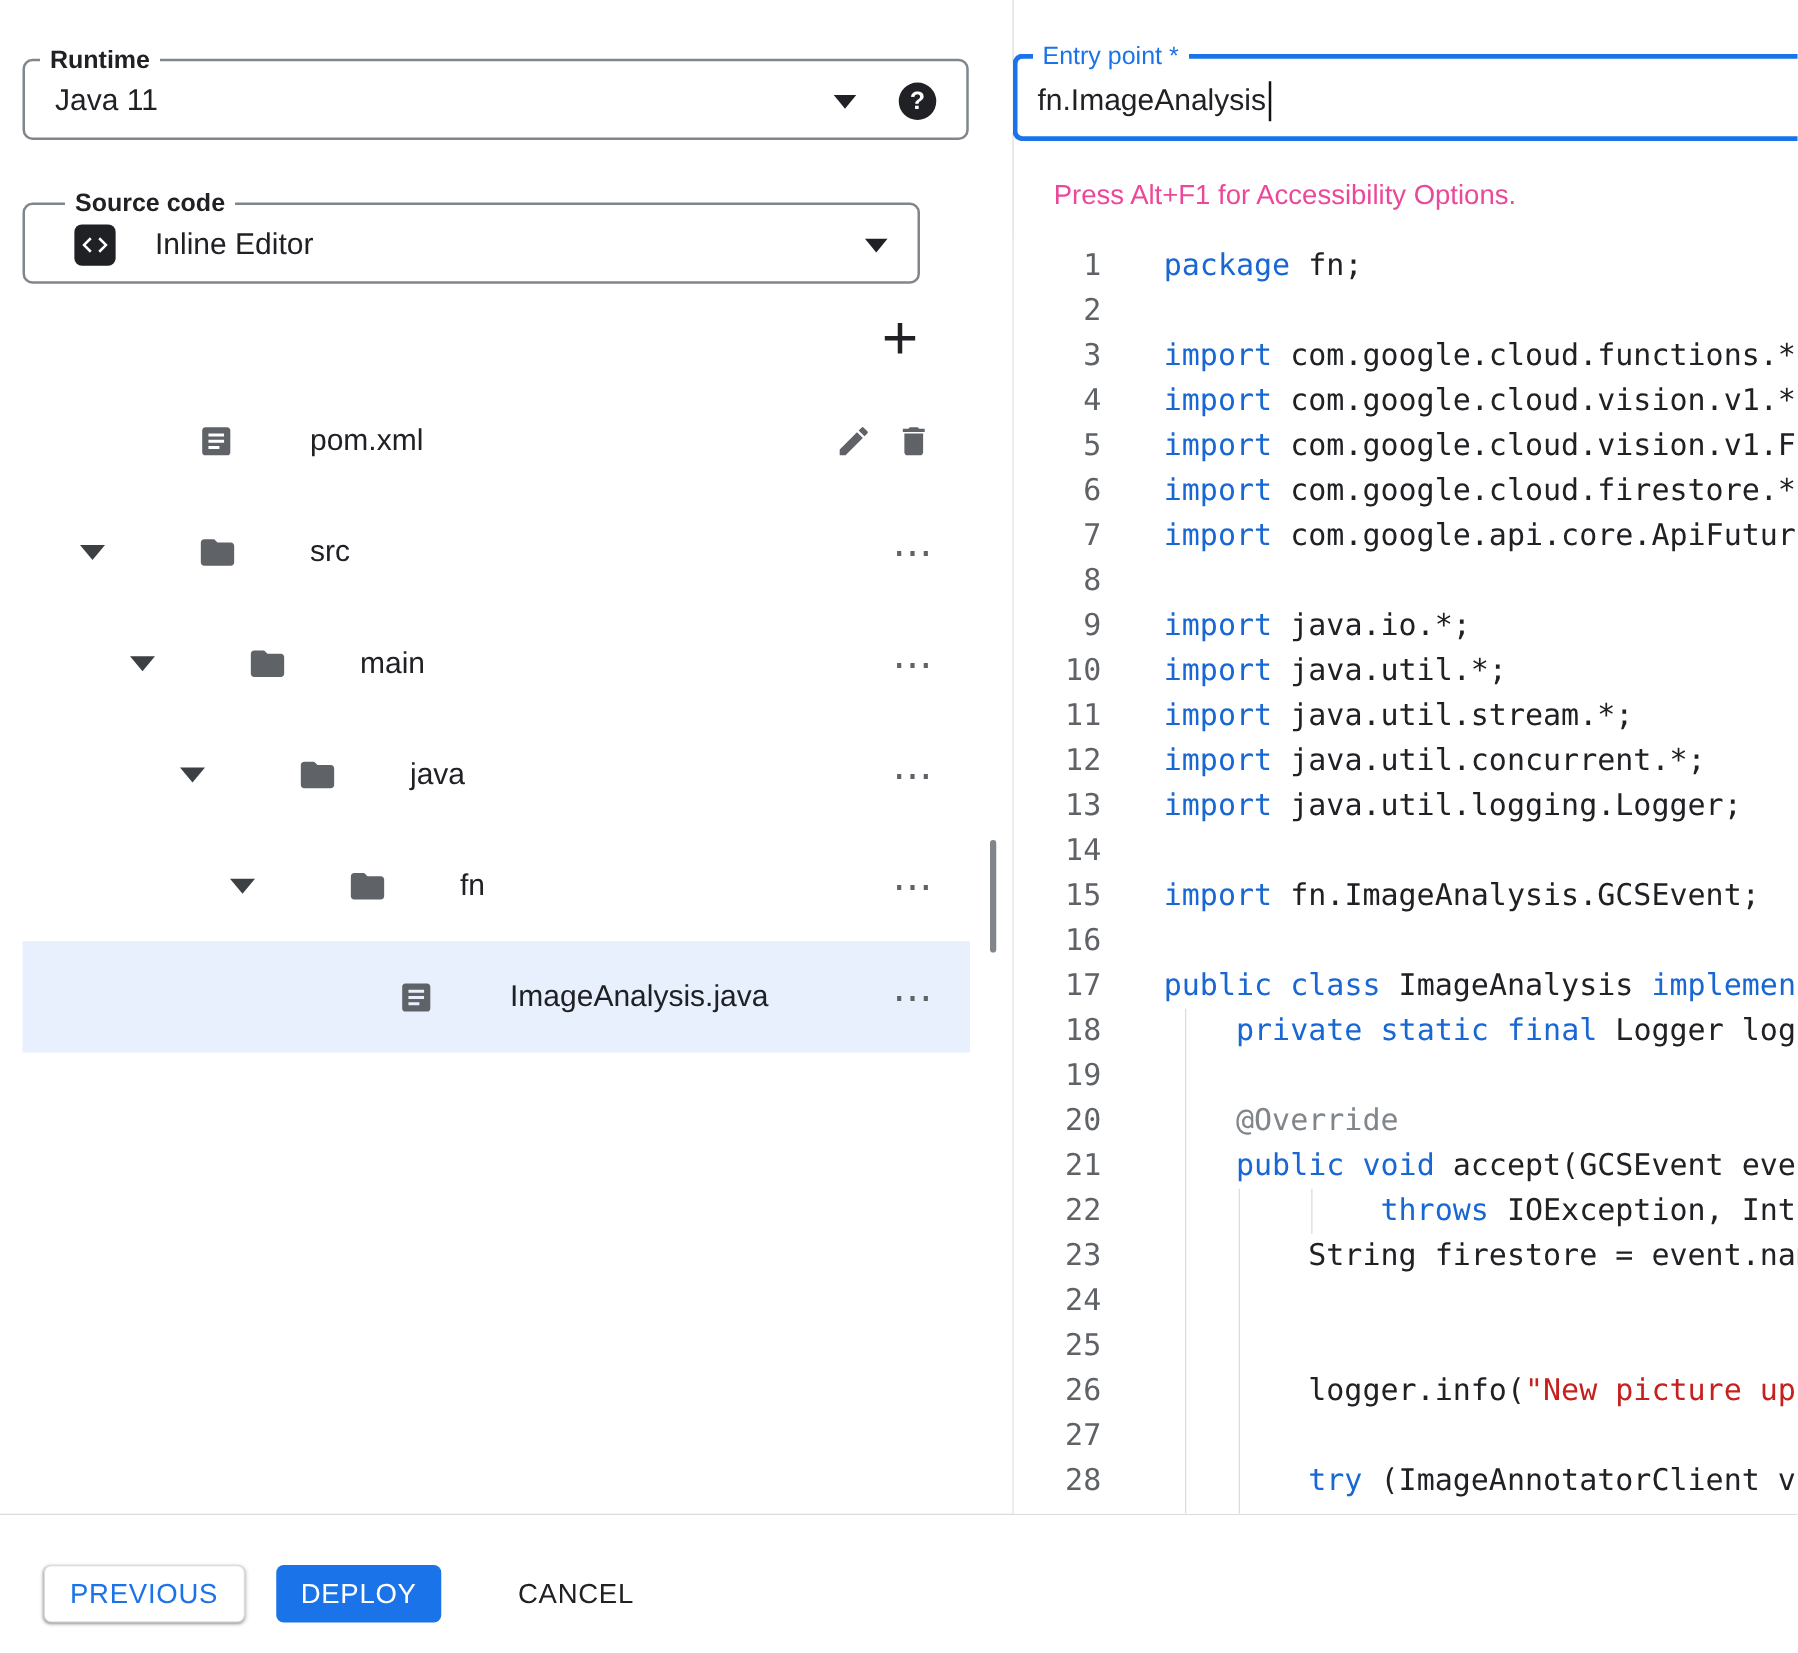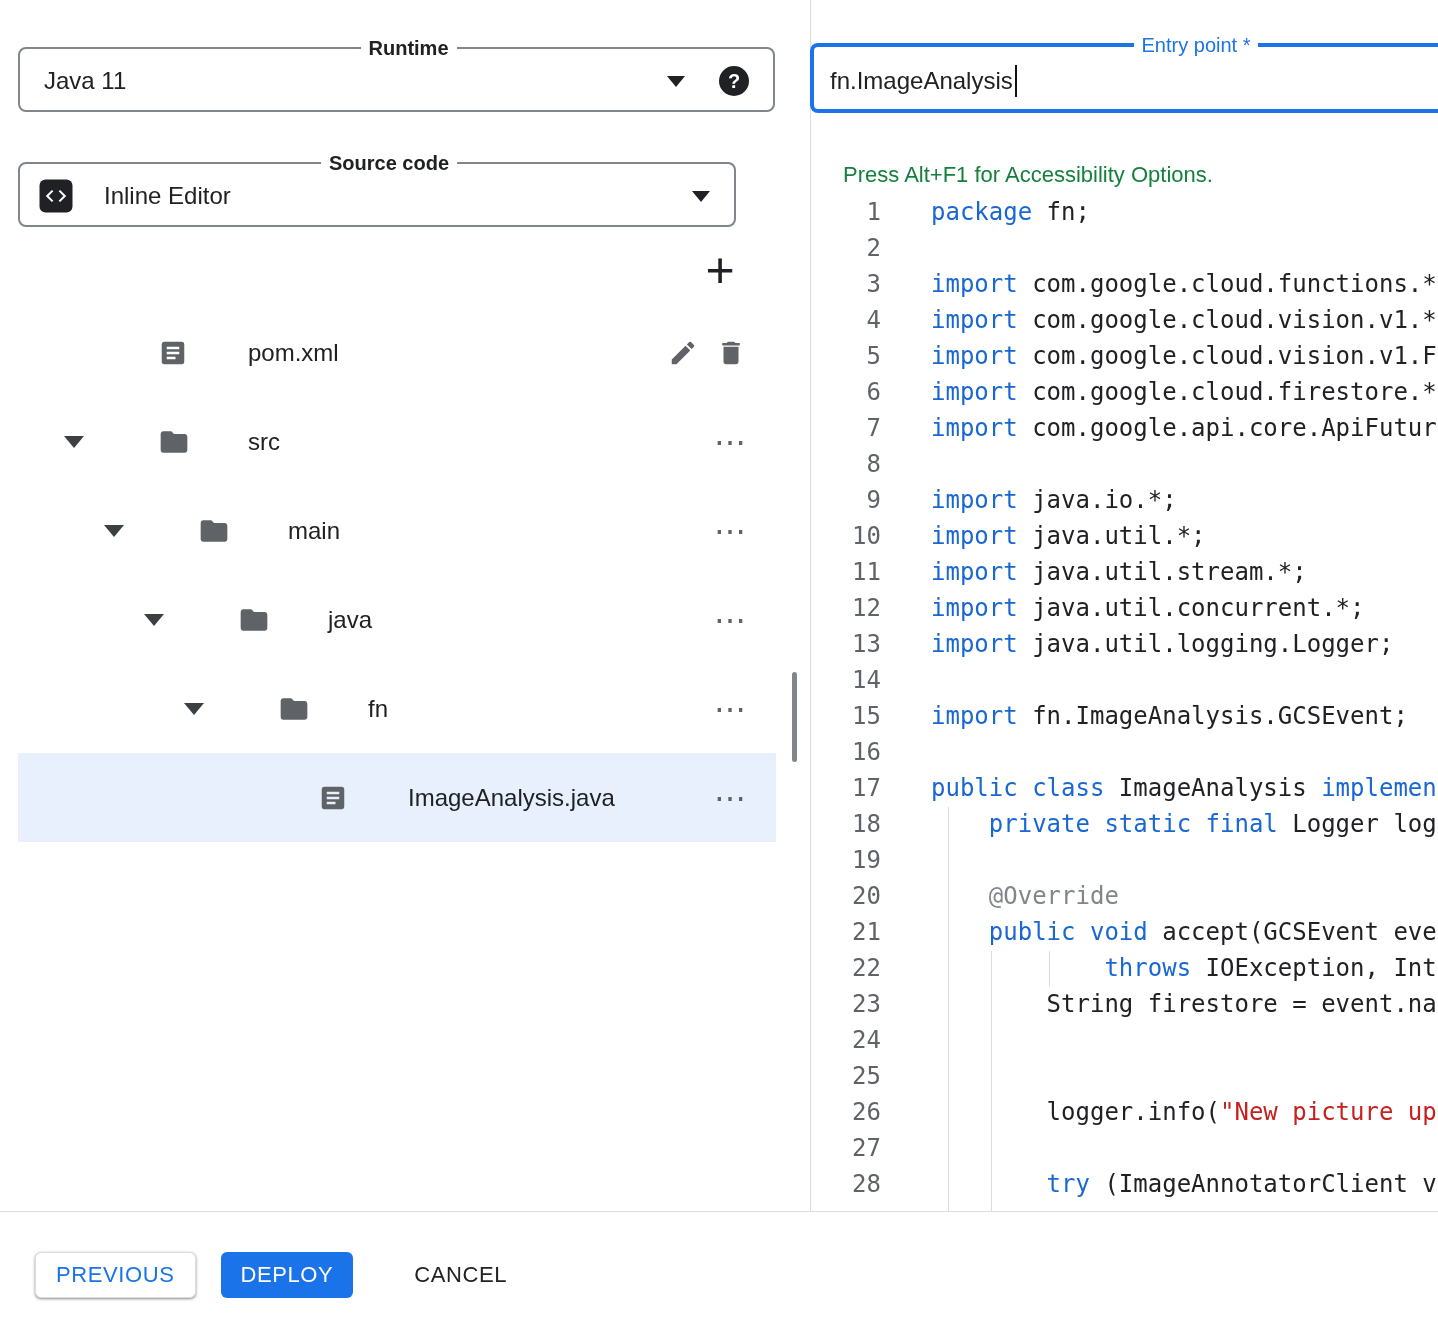--- a/index.html
+++ b/index.html
@@ -14,35 +14,35 @@
     background:#fff; color:#202124; overflow:hidden;
     font-family:"Liberation Sans", sans-serif;
   }
   
   fieldset.outlined{
     position:absolute; margin:0; padding:0 0 0 0;
     border:2px solid #80868b; border-radius:8px; background:#fff;
   }
   fieldset.outlined legend{
     margin-left:12px; padding:0 8px; font-size:20px; line-height:24px;
-    font-weight:700; color:#202124;text-align:center;
+    font-weight:700; color:#202124;
   }
   .field-row{display:flex; align-items:center; height:44px; padding:0 24px 2px 24px;}
   .field-value{font-size:24px; color:#202124;}
   .dd-caret{
     width:0;height:0;border-left:9px solid transparent;border-right:9px solid transparent;
     border-top:11px solid #202124; margin-left:auto;
   }
   .help-circle{
     width:30px;height:30px;border-radius:50%;background:#202124;color:#fff;
     display:flex;align-items:center;justify-content:center;
     font-size:20px;font-weight:700;margin-left:34px;flex:0 0 30px;cursor:pointer;
   }
   #runtime-field{left:18px; top:36px; width:757px; height:76px;}
-  #source-field{left:18px; top:151px; width:718px; height:76px;}
+  #source-field{left:18px; top:151px; width:718px; height:76px;padding-left:20px;}
   #source-field .field-row{padding-left:18px;}
   .code-box-icon{margin-right:30px; display:flex;}
   
   #entry-field{
     left:810px; top:33px; width:744px; height:80px;
     border:4px solid var(--accent); border-right:none; border-radius:8px 0 0 8px;
   }
   #entry-field legend{color:var(--accent); font-weight:500;}
   #entry-field .field-row{height:48px; padding:0 0 0 16px;}
   .text-cursor{display:inline-block;width:2px;height:32px;background:#111;margin-left:2px;vertical-align:middle;}
@@ -63,21 +63,21 @@
   .tree-icon{margin-left:20px; display:flex; flex:0 0 32px;}
   .tree-label{margin-left:26px; font-size:24px; color:#202124;}
   .tree-actions{margin-left:auto; padding-right:30px; display:flex; gap:18px; align-items:center;}
   .action-btn{display:flex; align-items:center; justify-content:center; cursor:pointer;}
   .more-glyph{font-size:32px; color:#5f6368; line-height:1;}
   
   #v-divider{position:absolute; left:810px; top:0; width:1px; height:1211px; background:#dadce0;}
   #h-divider{position:absolute; left:0; top:1211px; width:1438px; height:1px; background:#dadce0;}
   #scroll-thumb{position:absolute; left:792px; top:672px; width:5px; height:90px; border-radius:3px; background:#80868b; cursor:grab;}
   
-  #a11y-hint{position:absolute; left:843px; top:162px; font-size:22px; color:#15803d;}
+  #a11y-hint{position:absolute; left:843px; top:143px; font-size:22px; color:#ec4899;}
   #code-editor{
     position:absolute; left:811px; top:188px; width:627px; height:1023px;
     overflow:hidden; background:#fff; padding-top:6px; cursor:text;
   }
   .code-line{
     display:flex; height:36px; line-height:36px; white-space:pre;
     font-family:"DejaVu Sans Mono", monospace; font-size:24px;
   }
   .ln{flex:0 0 70px; width:70px; text-align:right; color:#5f6368;}
   .code-text{margin-left:50px;}

